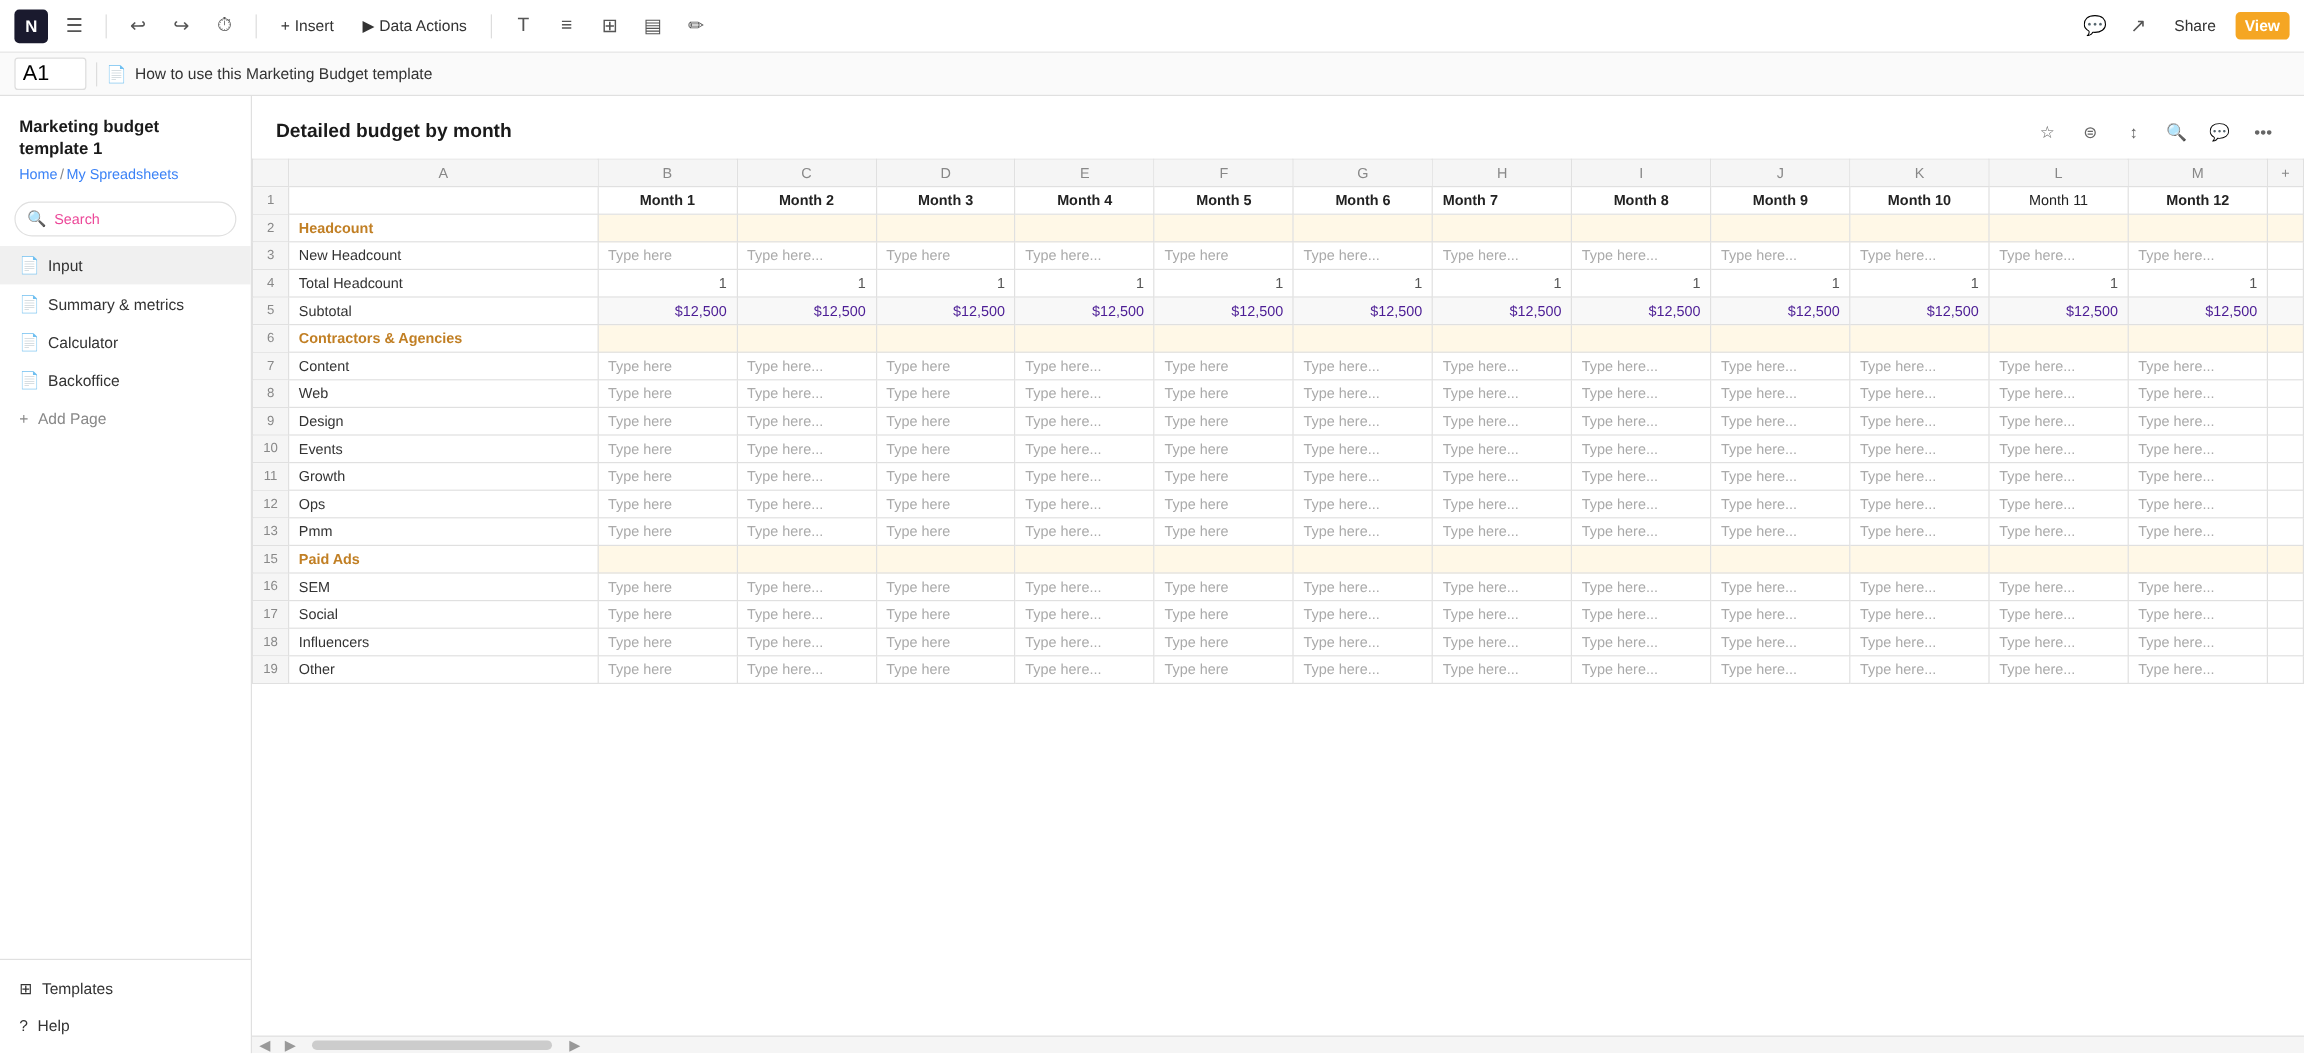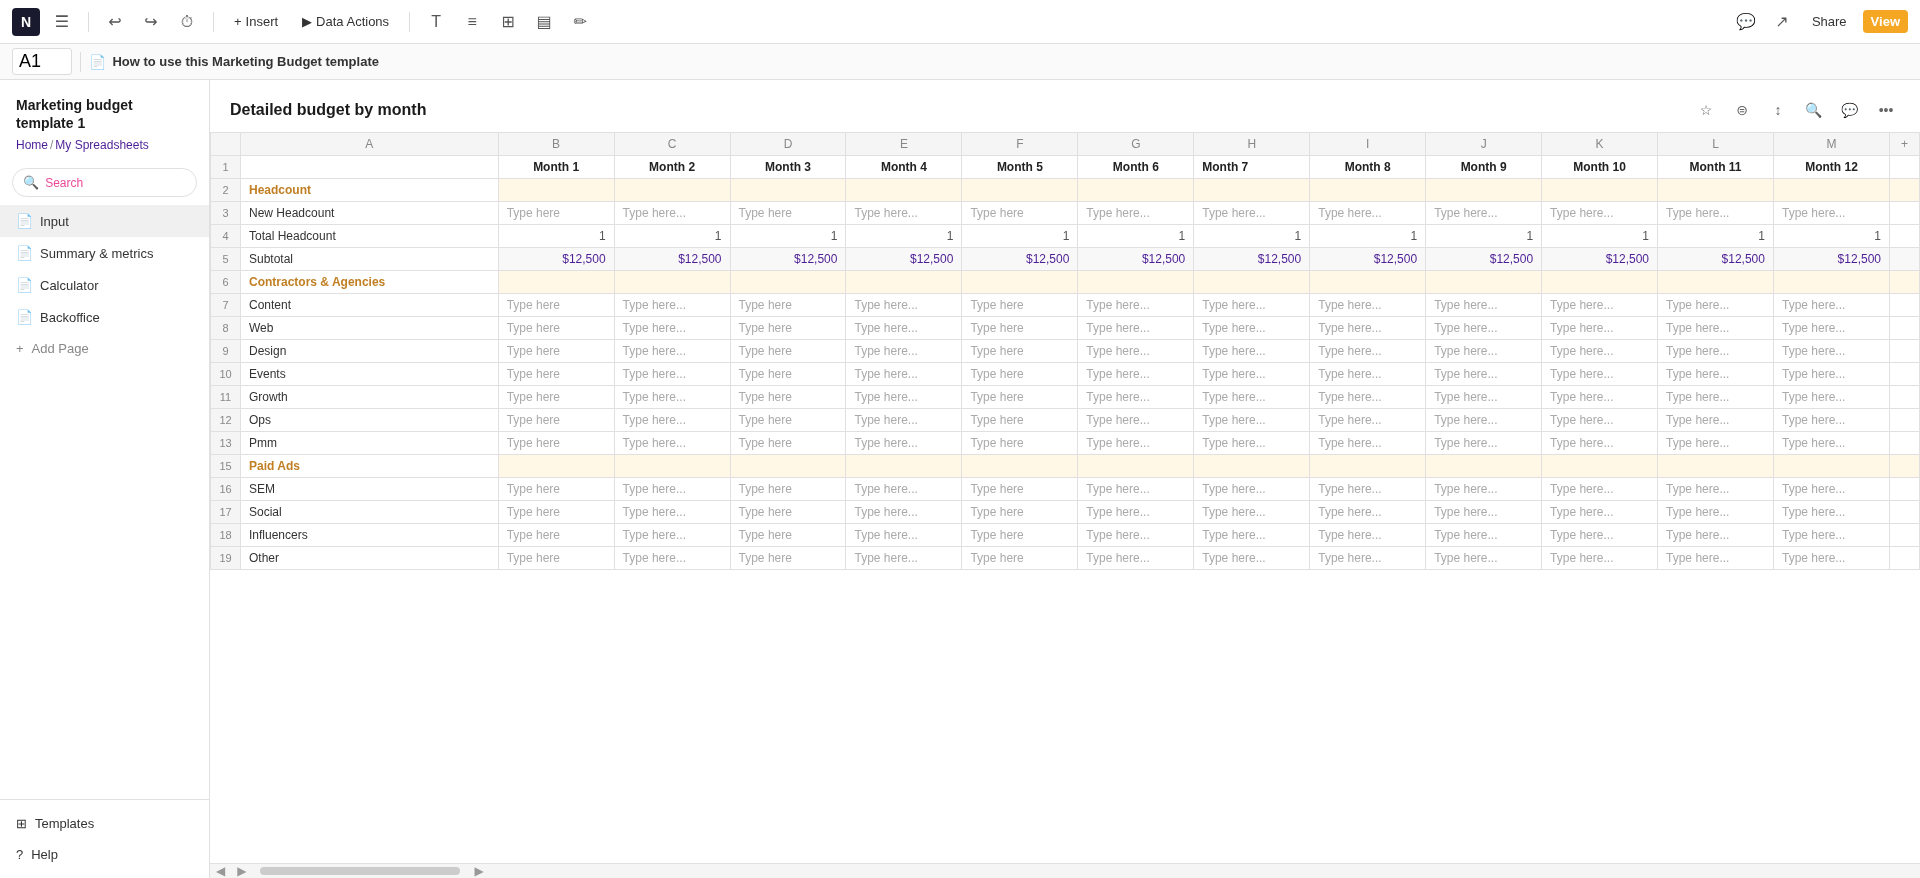--- a/index.html
+++ b/index.html
@@ -33,33 +33,33 @@
     .formula-bar {
       display: flex; align-items: center; height: 36px; border-bottom: 1px solid #e0e0e0;
       padding: 0 12px; gap: 8px; flex-shrink: 0; background: #fafafa;
     }
     .cell-ref {
       width: 60px; border: 1px solid #ddd; padding: 2px 6px; font-size: 18px;
       border-radius: 3px; background: #fff;
     }
     .formula-divider { width: 1px; height: 20px; background: #ddd; }
     .doc-icon { color: #4a90d9; font-size: 14px; }
-    .formula-text { font-size: 13px; color: #333; font-weight: bold; }
+    .formula-text { font-size: 13px; color: #333; }
 
     
     .main-layout { display: flex; flex: 1; overflow: hidden; }
 
     
     .sidebar {
       width: 210px; border-right: 1px solid #e0e0e0; display: flex; flex-direction: column;
       background: #fff; flex-shrink: 0;
     }
     .sidebar-title { padding: 16px 16px 4px; font-size: 14px; font-weight: 700; color: #1a1a1a; line-height: 1.3; }
     .sidebar-breadcrumb { padding: 2px 16px 12px; font-size: 12px; color: #888; display: flex; align-items: center; gap: 2px; }
-    .sidebar-breadcrumb a { color: #4c1d95; text-decoration: none; }
+    .sidebar-breadcrumb a { color: #3b82f6; text-decoration: none; }
     .sidebar-search {
       margin: 4px 12px 8px; padding: 6px 10px; border: 1px solid #e0e0e0;
       border-radius: 20px; display: flex; align-items: center; gap: 6px; cursor: pointer;
     }
     .sidebar-search-text { color: #ec4899; font-size: 12px; }
     .sidebar-nav { flex: 1; overflow-y: auto; }
     .sidebar-item {
       display: flex; align-items: center; gap: 8px; padding: 8px 16px;
       cursor: pointer; font-size: 13px; color: #333; border-radius: 0;
     }
@@ -279,21 +279,21 @@
             <td class="data-col" style="text-align:center;font-weight:600;color:#222;">Month 1</td>
             <td class="data-col" style="text-align:center;font-weight:600;color:#222;">Month 2</td>
             <td class="data-col" style="text-align:center;font-weight:600;color:#222;">Month 3</td>
             <td class="data-col" style="text-align:center;font-weight:600;color:#222;">Month 4</td>
             <td class="data-col" style="text-align:center;font-weight:600;color:#222;">Month 5</td>
             <td class="data-col" style="text-align:center;font-weight:600;color:#222;">Month 6</td>
             <td class="data-col" style="text-align:left;font-weight:600;color:#222;">Month 7</td>
             <td class="data-col" style="text-align:center;font-weight:600;color:#222;">Month 8</td>
             <td class="data-col" style="text-align:center;font-weight:600;color:#222;">Month 9</td>
             <td class="data-col" style="text-align:center;font-weight:600;color:#222;">Month 10</td>
-            <td class="data-col" style="text-align:center;font-weight:700;color:#222;">Month 11</td>
+            <td class="data-col" style="text-align:center;font-weight:400;color:#222;">Month 11</td>
             <td class="data-col" style="text-align:center;font-weight:600;color:#222;">Month 12</td>
             <td class="plus-col"></td>
           </tr>
 
           <tr class="section-headcount">
             <td class="row-num">2</td>
             <td class="label-col" style="color:#c17f24;font-weight:600;">Headcount</td>
             <td class="data-col"></td>
             <td class="data-col"></td>
             <td class="data-col"></td>

